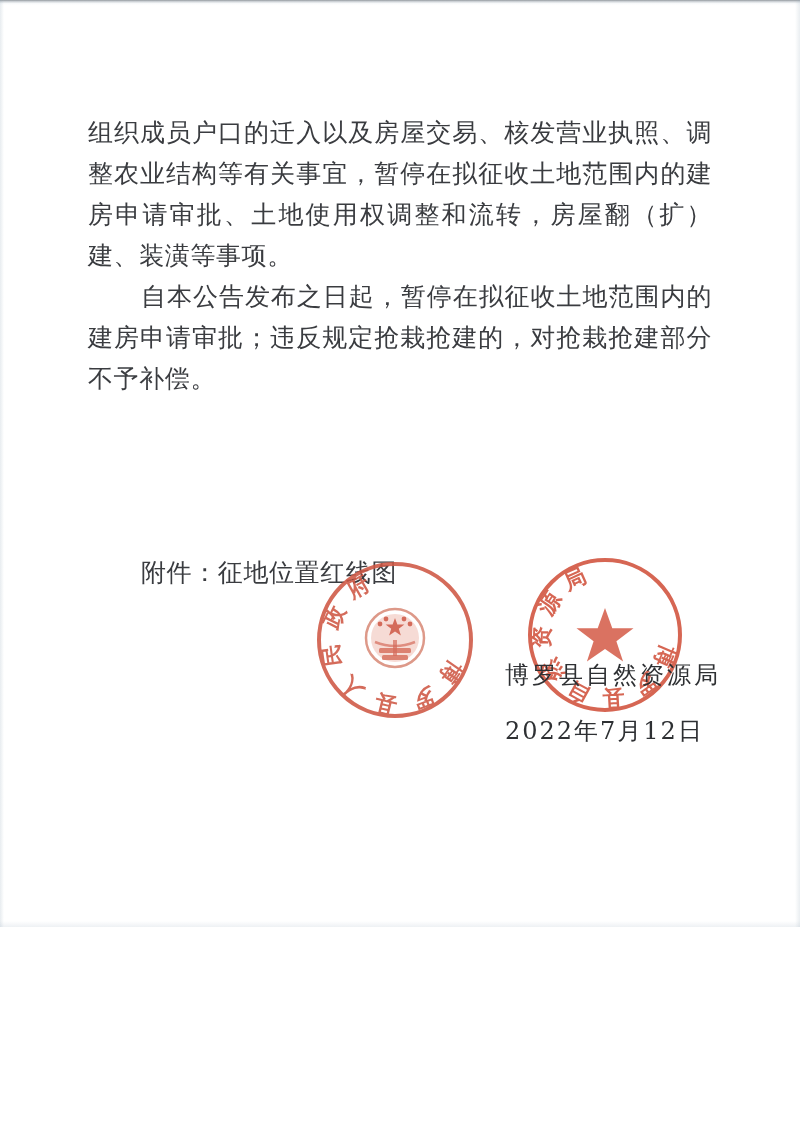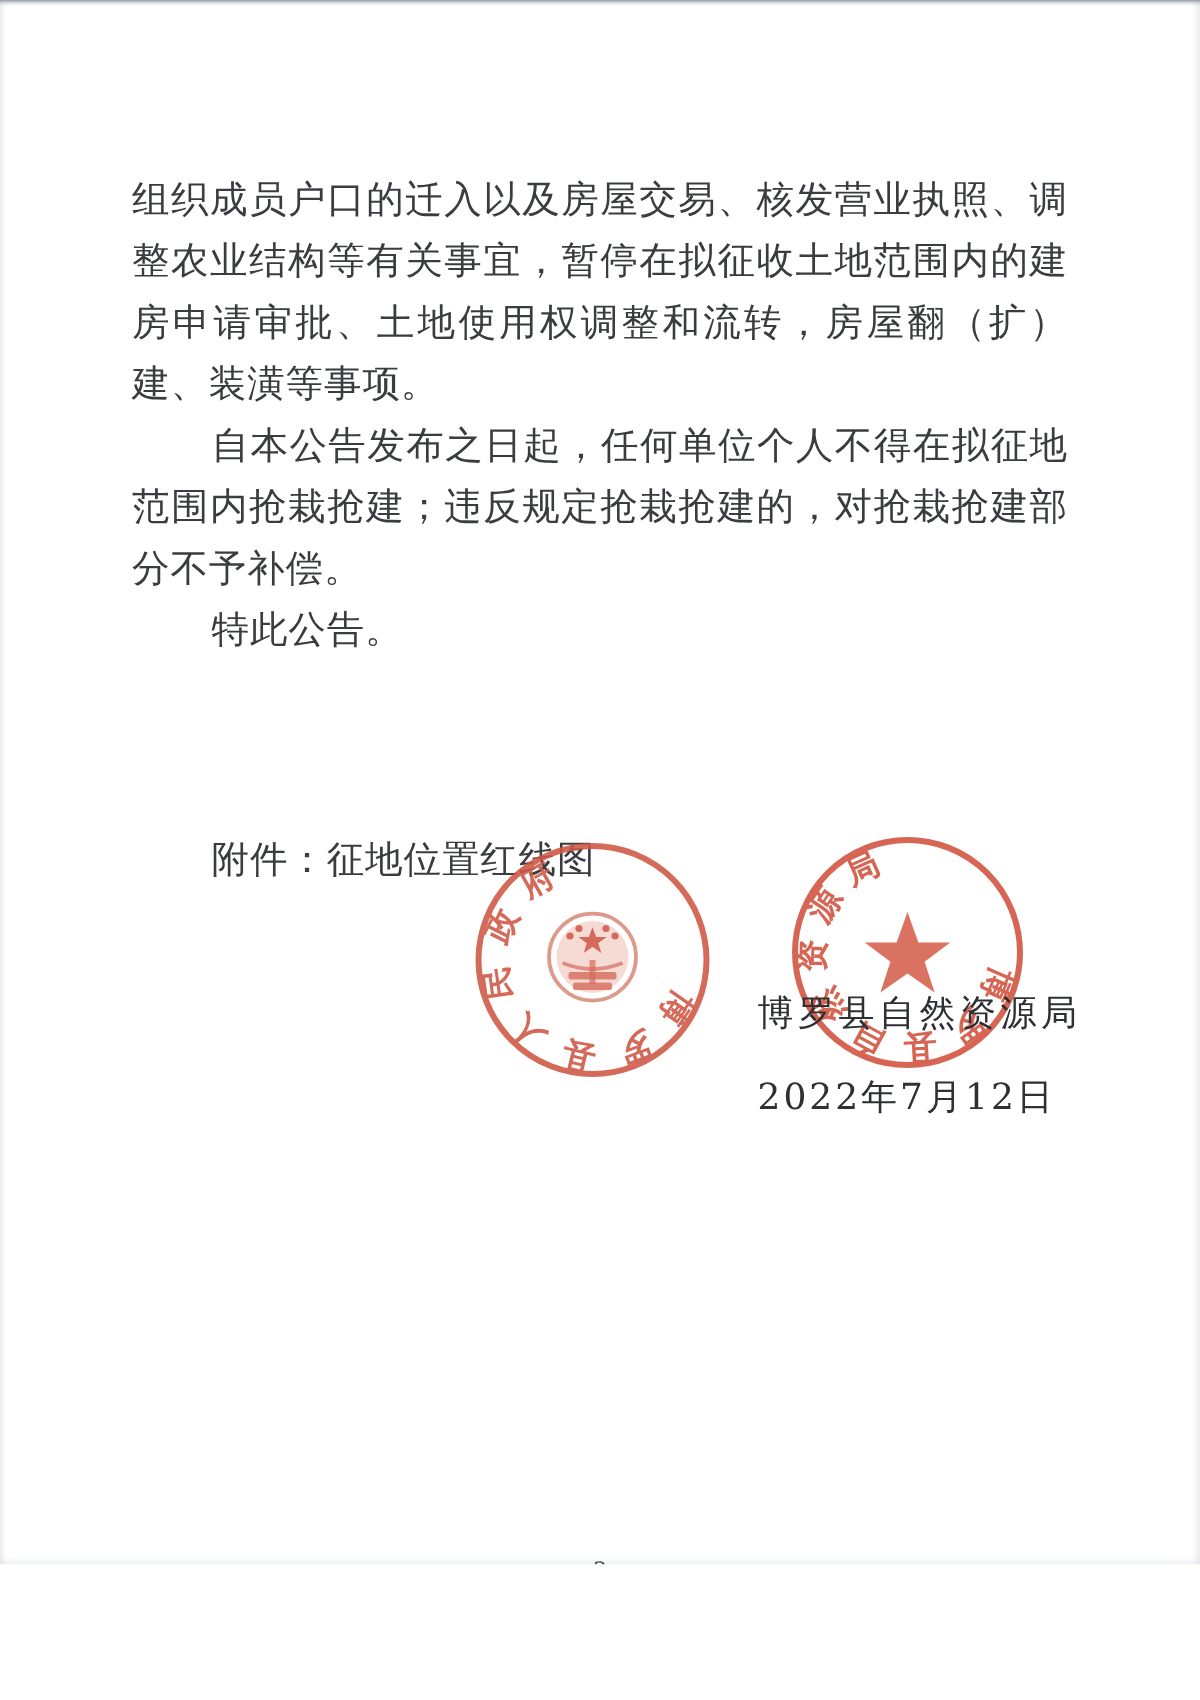--- a/index.html
+++ b/index.html
@@ -4,21 +4,21 @@
 <title>Scanned Announcement Page 3</title>
 <style>
   html, body {
     margin: 0;
     padding: 0;
     background: #ffffff;
   }
   .page {
     position: relative;
     width: 800px;
-    height: 1043px;
+    height: 927px;
     background: #ffffff;
     overflow: hidden;
     font-family: "DejaVu Serif", "Liberation Serif", serif;
   }
   
   .scan-edge-top {
     position: absolute;
     top: 0; left: 0;
     width: 800px;
     height: 5px;
@@ -183,22 +183,21 @@
 
 <div class="page">
 
   <div class="scan-edge-top"></div>
   <div class="scan-edge-left"></div>
   <div class="scan-edge-right"></div>
   <div class="scan-edge-bottom"></div>
 
   <div class="body-text">
     <p class="para first">组织成员户口的迁入以及房屋交易、核发营业执照、调整农业结构等有关事宜，暂停在拟征收土地范围内的建房申请审批、土地使用权调整和流转，房屋翻（扩）建、装潢等事项。</p>
-    <p class="para">自本公告发布之日起，任何单位个人不得在拟征地范围内抢栽抢建；违反规定抢栽抢建的，对抢栽抢建部分不予补偿。</p>
-    <p class="para short">特此公告。</p>
+    <p class="para">自本公告发布之日起，暂停在拟征收土地范围内的建房申请审批；违反规定抢栽抢建的，对抢栽抢建部分不予补偿。</p>
   </div>
 
   <div class="attachment">附件：征地位置红线图</div>
 
   <div class="seal seal-gov">
     <div class="ring-text">
       <svg width="148" height="148" viewBox="0 0 148 148">
         <defs>
           <path id="gcircle" d="M 74,74 m 0,-57 a 57,57 0 1,1 -0.1,0" fill="none"></path>
         </defs>

